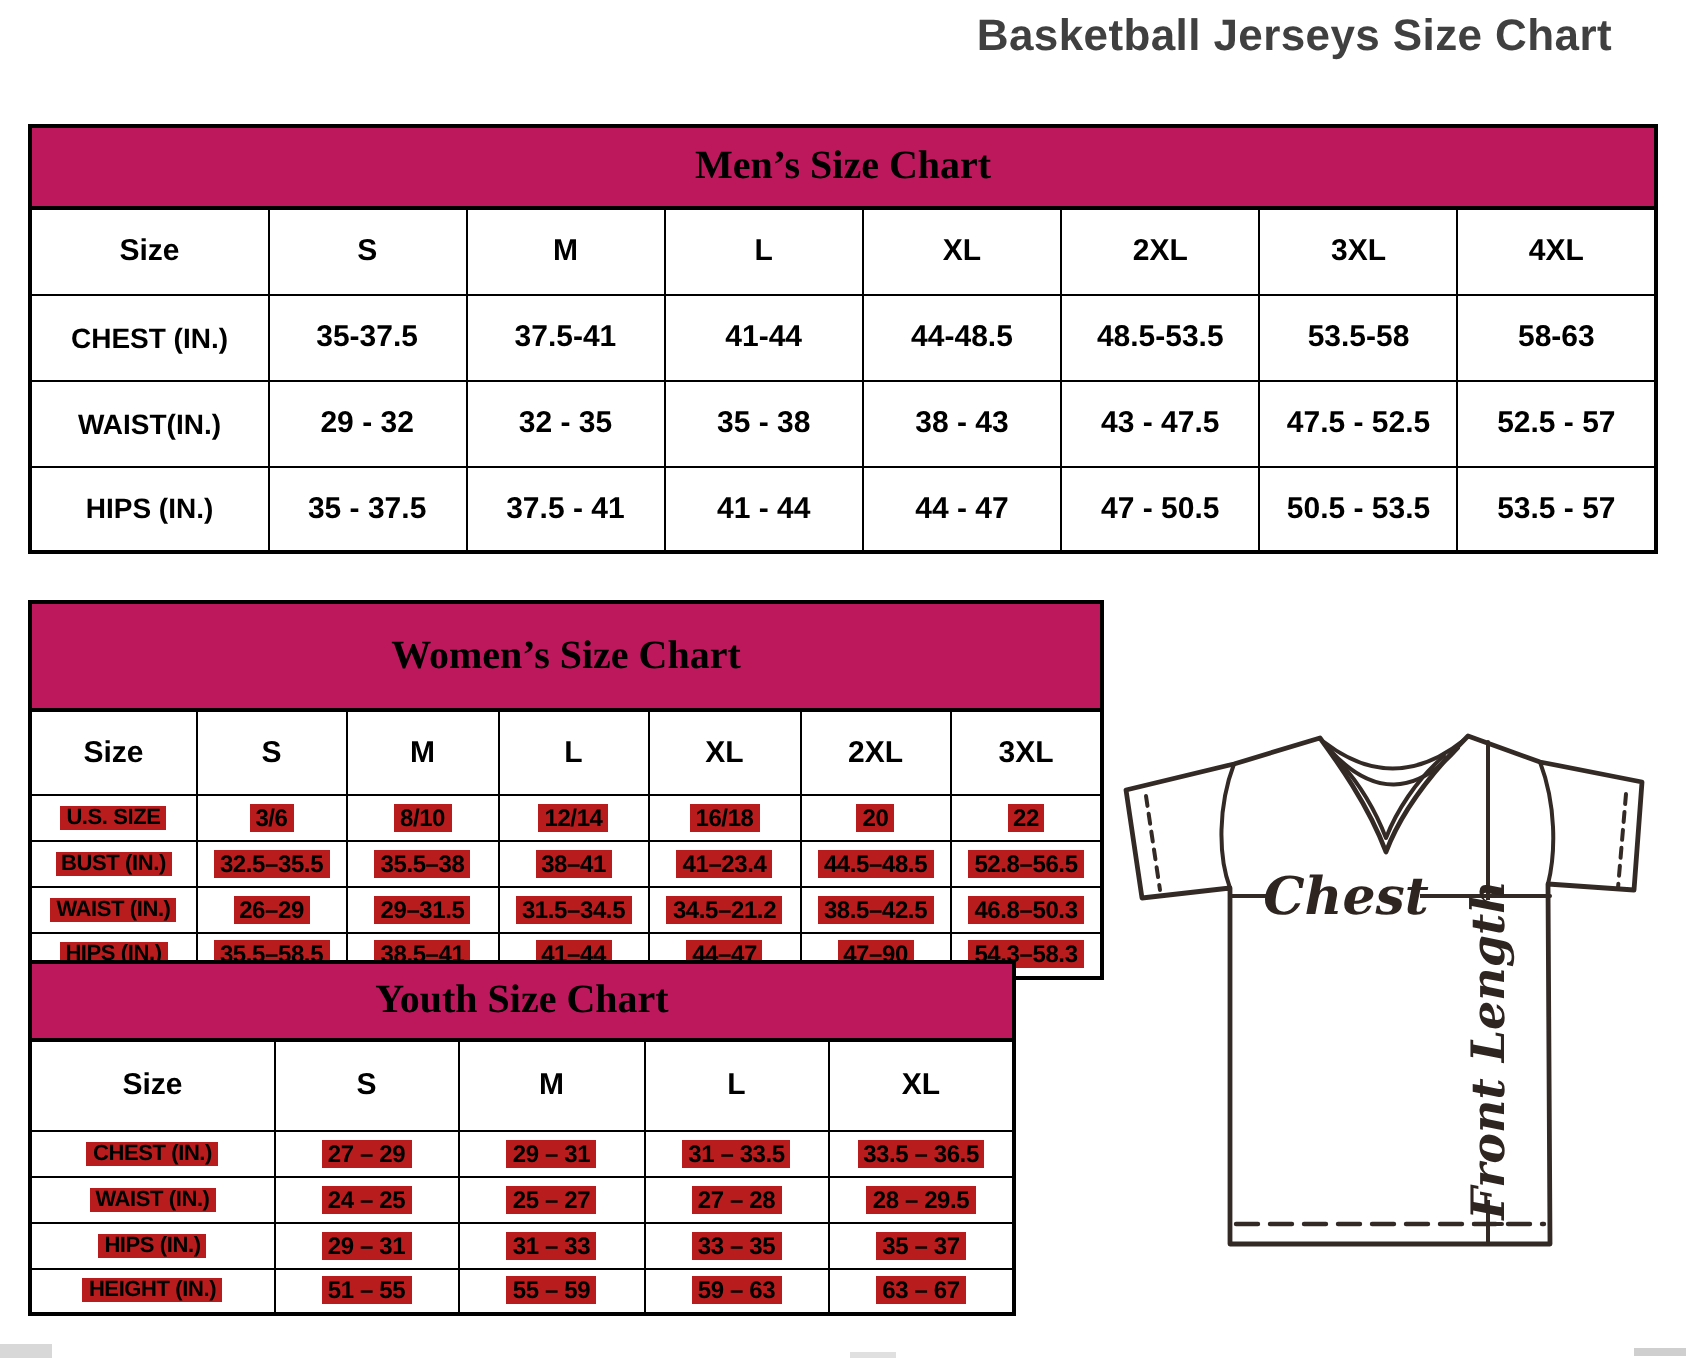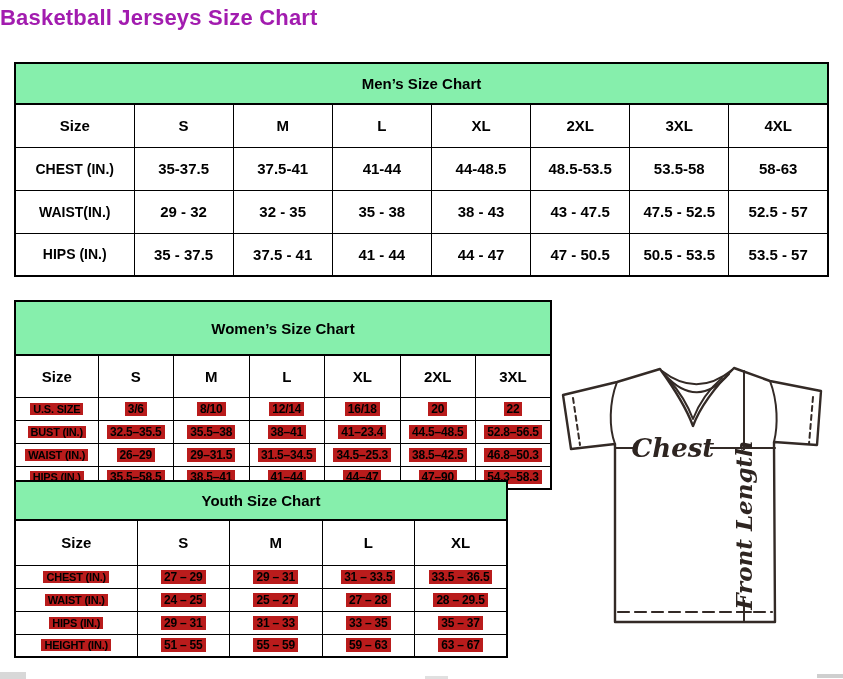--- a/index.html
+++ b/index.html
@@ -1,33 +1,33 @@
 <!DOCTYPE html>
 <html><head>
 <meta charset="utf-8">
 <style>
   html,body{margin:0;padding:0;}
   body{
     width:843px;height:679px;position:relative;overflow:hidden;
     background:#ffffff;font-family:"Liberation Sans",sans-serif;color:#000;
   }
   .page-title{
-    position:absolute;top:5px;left:0;width:806px;text-align:left;
-    font-size:22px;font-weight:bold;letter-spacing:.2px;color:#a21caf;
+    position:absolute;top:5px;left:0;width:806px;text-align:right;
+    font-size:22px;font-weight:bold;letter-spacing:.2px;color:#404040;
   }
   table.size-table{
     position:absolute;border-collapse:collapse;table-layout:fixed;
     background:#fff;border:2px solid #000;
   }
   table.size-table td,table.size-table th{
     border:1px solid #000;text-align:center;vertical-align:middle;padding:0;
     font-weight:bold;overflow:hidden;white-space:nowrap;
   }
   tr.band td{
-    background:#86efac;border:2px solid #000;font-size:15px;font-weight:bold;
+    background:#be185d;border:2px solid #000;font-size:20px;font-weight:bold;font-family:Liberation Serif, serif;
   }
   tr.head th{border-top:2px solid #000;text-align:center;}
   
   table.men{left:14px;top:62px;width:815px;}
   .men col.label-col{width:119px;}
   .men tr.band{height:41px;}
   .men tr.head{height:43px;}
   .men tr.data{height:43px;}
   .men th,.men td{font-size:15px;}
   .men td.label{font-size:14px;}
@@ -169,21 +169,21 @@
         <td class="val"><span class="hl">38–41</span></td>
         <td class="val"><span class="hl">41–23.4</span></td>
         <td class="val"><span class="hl">44.5–48.5</span></td>
         <td class="val"><span class="hl">52.8–56.5</span></td>
       </tr>
       <tr class="data">
         <td class="label"><span class="hl">WAIST (IN.)</span></td>
         <td class="val"><span class="hl">26–29</span></td>
         <td class="val"><span class="hl">29–31.5</span></td>
         <td class="val"><span class="hl">31.5–34.5</span></td>
-        <td class="val"><span class="hl">34.5–25.3</span></td>
+        <td class="val"><span class="hl">34.5–21.2</span></td>
         <td class="val"><span class="hl">38.5–42.5</span></td>
         <td class="val"><span class="hl">46.8–50.3</span></td>
       </tr>
       <tr class="data">
         <td class="label"><span class="hl">HIPS (IN.)</span></td>
         <td class="val"><span class="hl">35.5–58.5</span></td>
         <td class="val"><span class="hl">38.5–41</span></td>
         <td class="val"><span class="hl">41–44</span></td>
         <td class="val"><span class="hl">44–47</span></td>
         <td class="val"><span class="hl">47–90</span></td>

